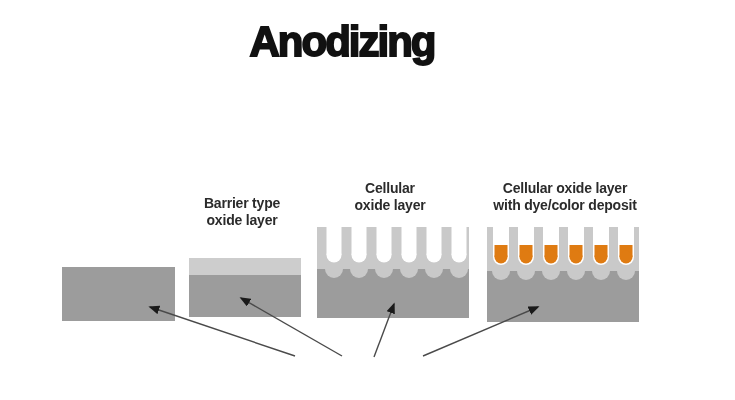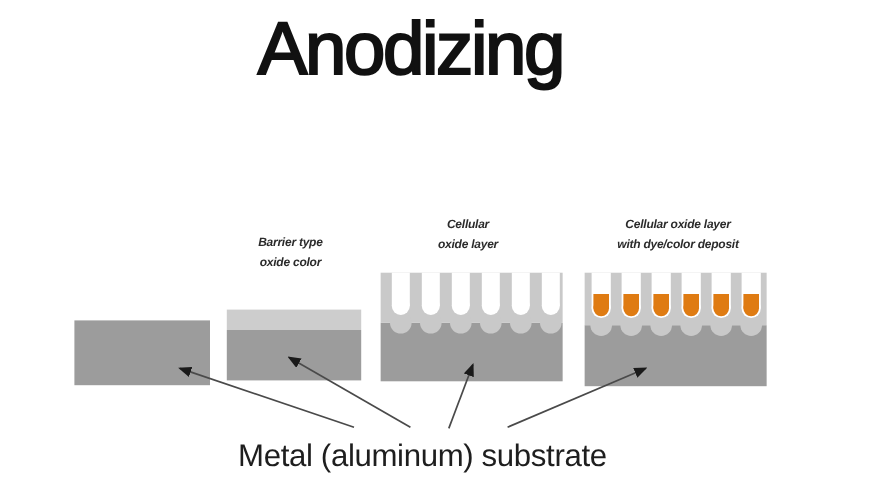--- a/index.html
+++ b/index.html
@@ -15,28 +15,27 @@
   }
   html,body{margin:0;padding:0;background:#fff;}
   .canvas{
     position:relative;width:735px;height:400px;overflow:hidden;
     background:var(--background);
     font-family:"Liberation Sans","DejaVu Sans",sans-serif;
   }
   .title{
     position:absolute;left:0;top:0;width:684px;height:88px;
     text-align:center;line-height:84px;
-    font-size:62px;font-weight:400;letter-spacing:-2px;color:#111;
+    font-size:42px;font-weight:700;letter-spacing:-2px;color:#111;
     -webkit-text-stroke:1.8px #111;
   }
   .plabel{
     position:absolute;text-align:center;white-space:pre-line;
-    font-weight:bold;font-size:10px;line-height:16.5px;color:var(--label-text);
+    font-weight:bold;font-size:14px;line-height:16.5px;color:var(--label-text);
     letter-spacing:-0.2px;
-    font-style:italic;
   }
   .label-1{left:48px;top:195px;width:140px;}
   .label-2{left:172px;top:195px;width:140px;}
   .label-3{left:320px;top:180px;width:140px;}
   .label-4{left:485px;top:180px;width:160px;}
   .block{position:absolute;}
   .p1{left:62px;top:267px;width:113px;height:54px;background:var(--substrate-gray);}
   .p2-barrier{left:189px;top:258px;width:112px;height:17px;background:var(--barrier-gray);}
   .p2-base{left:189px;top:275px;width:112px;height:42px;background:var(--substrate-gray);}
   .p3{left:317px;top:227px;}
@@ -53,21 +52,21 @@
   }
 </style>
 </head>
 <body>
 
 <div class="canvas">
 
   <div class="title">Anodizing</div>
 
   <div class="plabel label-2">Barrier type
-oxide color</div>
+oxide layer</div>
   <div class="plabel label-3">Cellular
 oxide layer</div>
   <div class="plabel label-4">Cellular oxide layer
 with dye/color deposit</div>
 
   <div class="block p1"></div>
 
   <div class="block p2-barrier"></div>
   <div class="block p2-base"></div>
 
@@ -142,15 +141,14 @@
       <marker id="ah" viewBox="0 0 10 8" refX="8.5" refY="4" markerWidth="11" markerHeight="9" orient="auto" markerUnits="userSpaceOnUse">
         <path d="M0 0 L10 4 L0 8 Z" fill="var(--arrow-head)"></path>
       </marker>
     </defs>
     <line class="arrow-line" x1="295" y1="356" x2="150" y2="307" marker-end="url(#ah)"></line>
     <line class="arrow-line" x1="342" y1="356" x2="241" y2="298" marker-end="url(#ah)"></line>
     <line class="arrow-line" x1="374" y1="357" x2="394" y2="304" marker-end="url(#ah)"></line>
     <line class="arrow-line" x1="423" y1="356" x2="538" y2="307" marker-end="url(#ah)"></line>
   </svg>
 
-  <div class="substrate-caption">Metal (aluminum) substrate</div>
 
 </div>
 
 </body></html>

